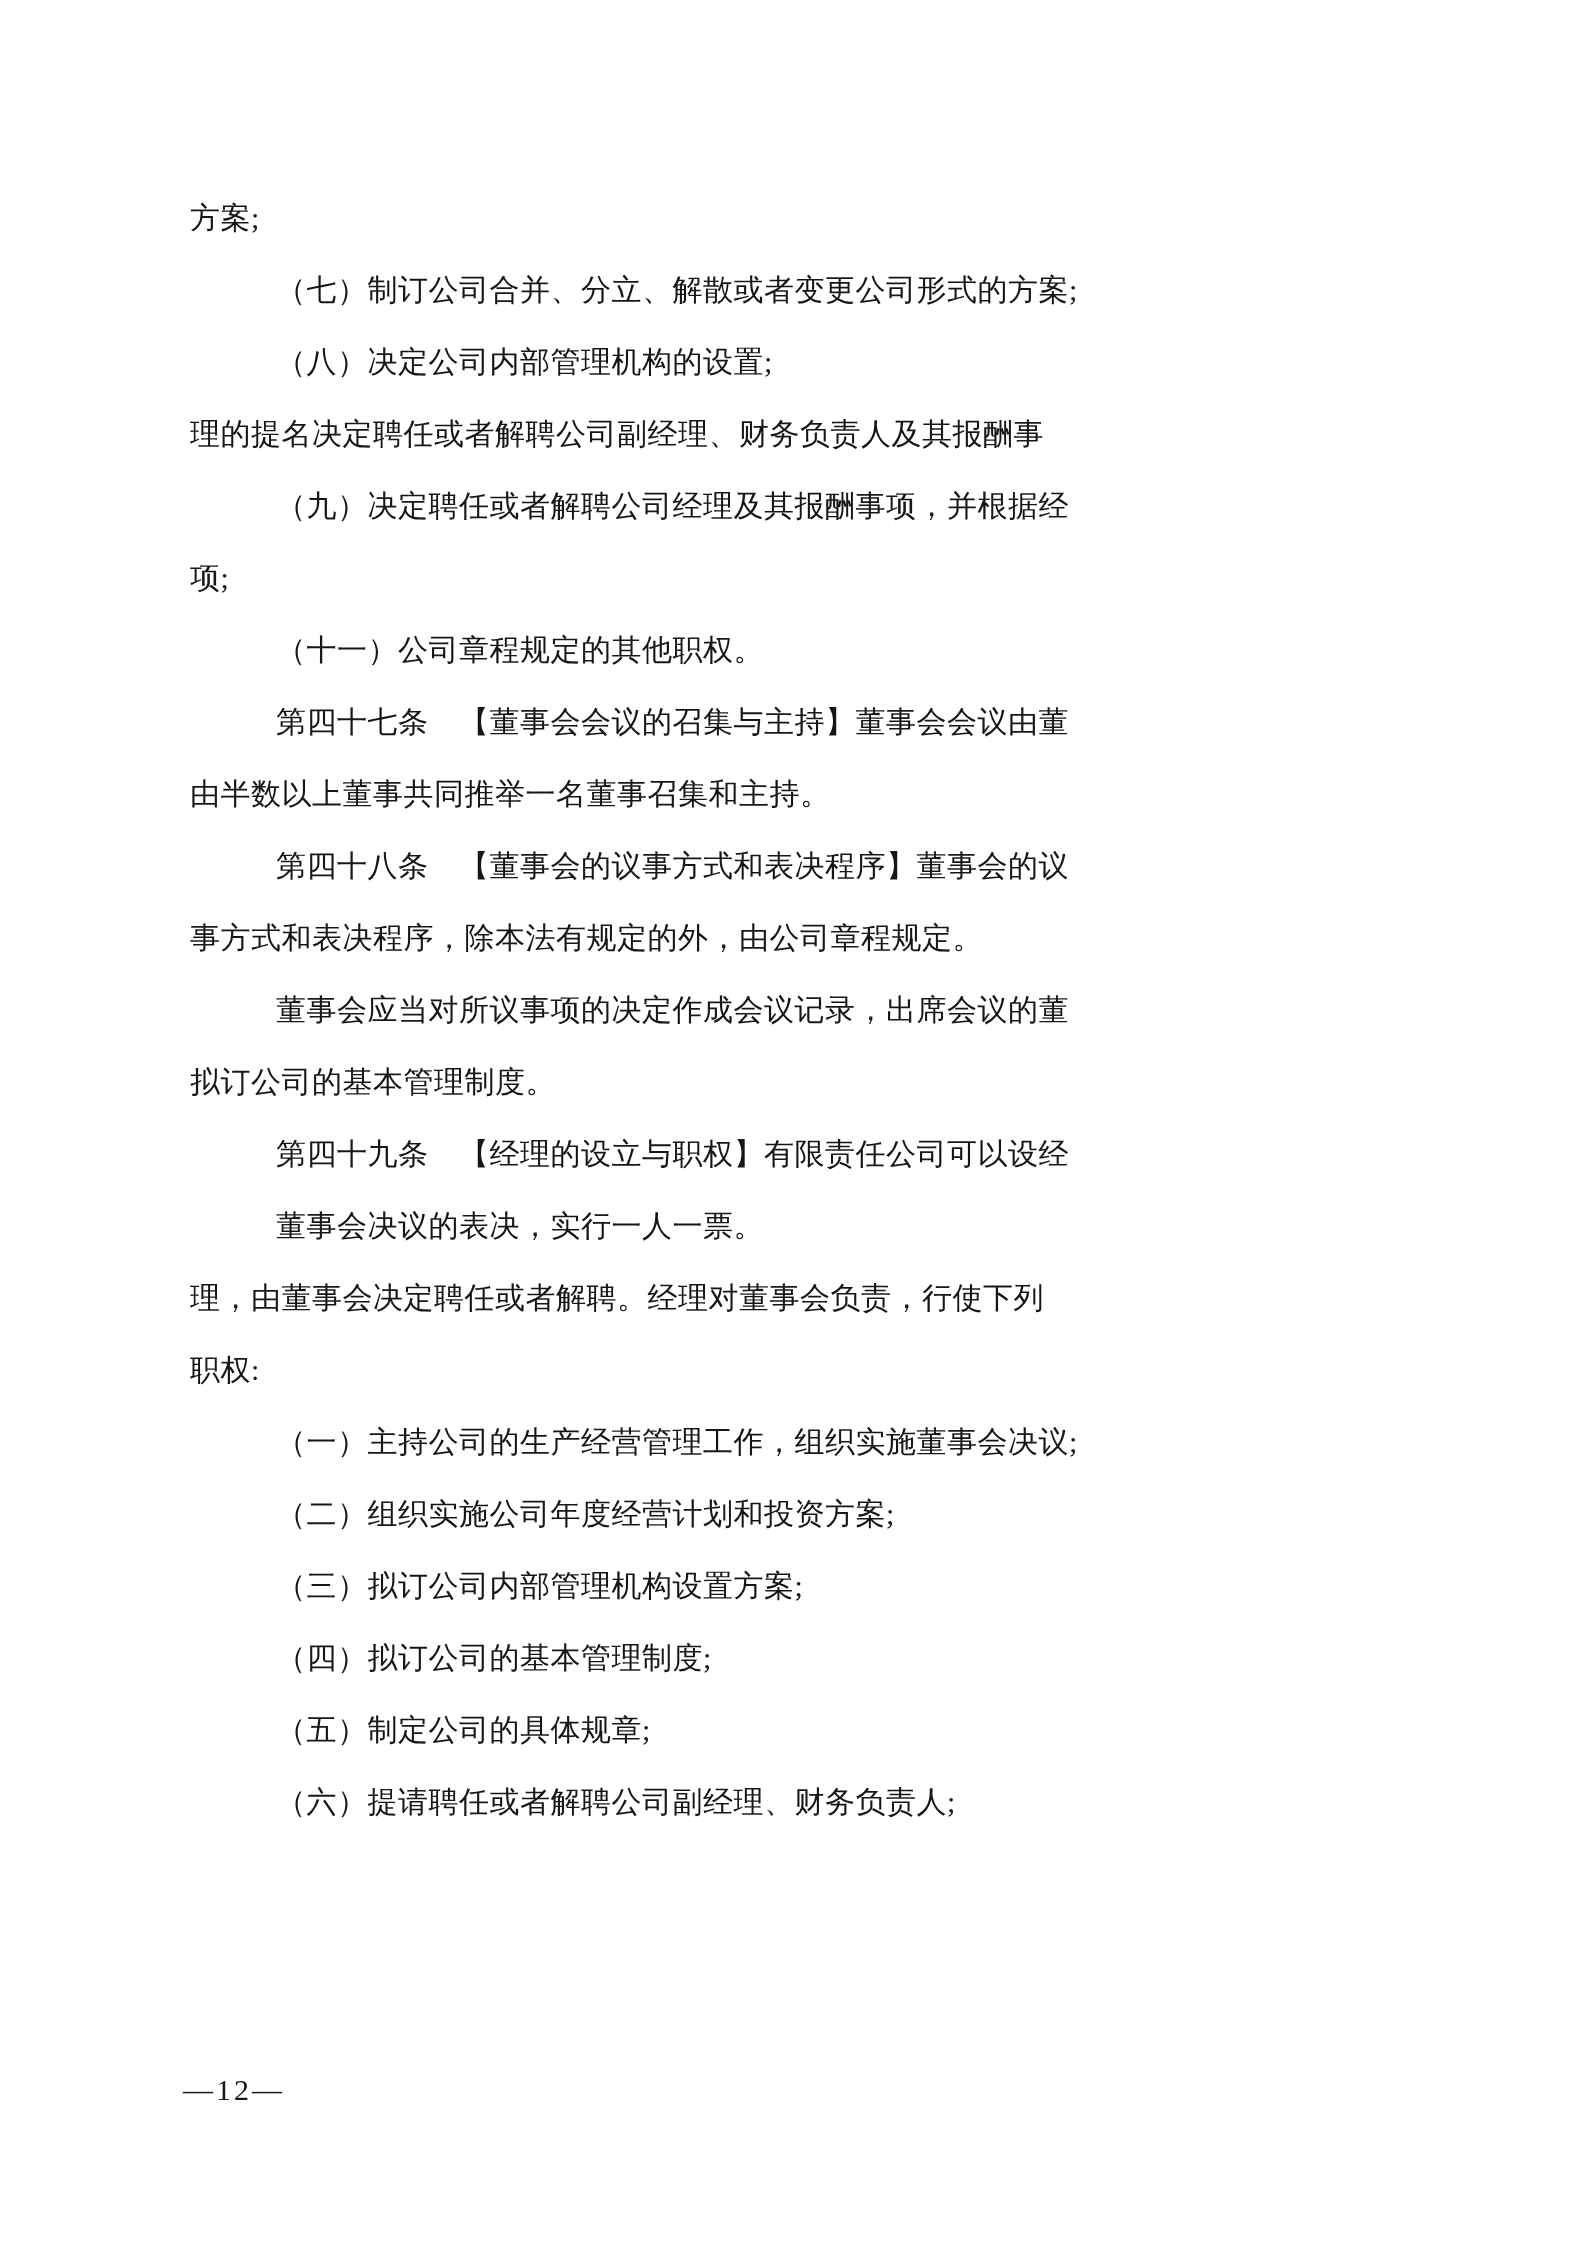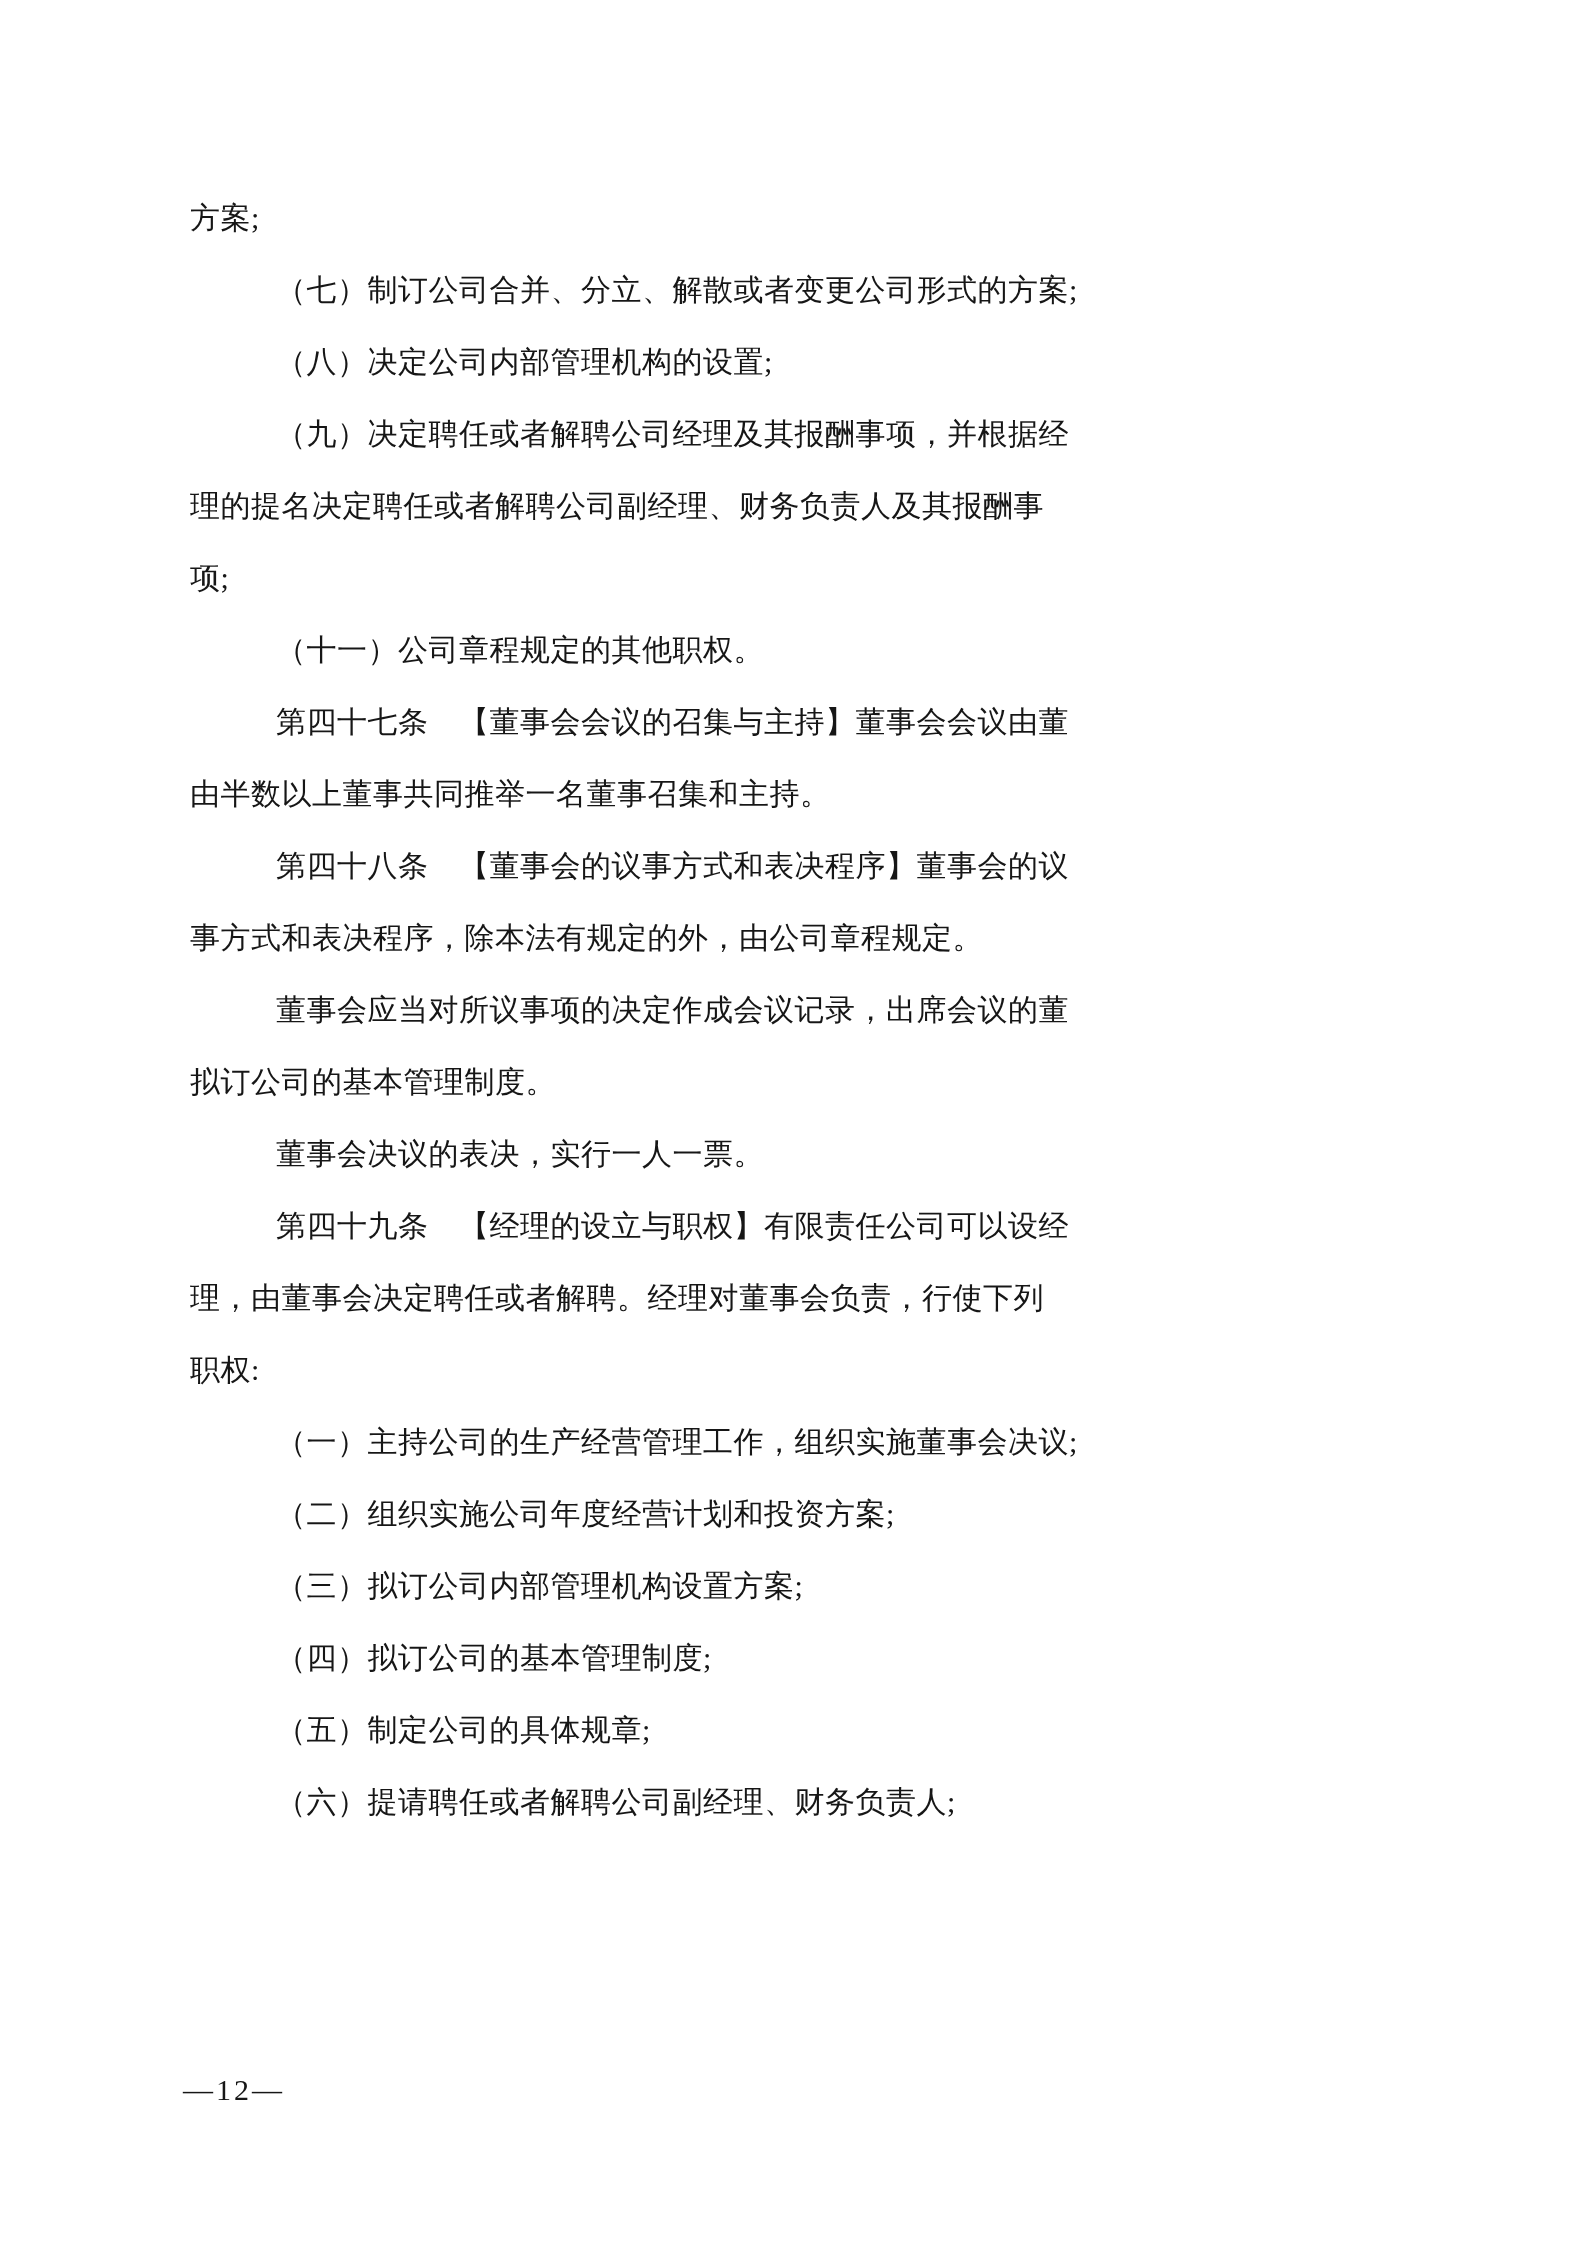--- a/index.html
+++ b/index.html
@@ -42,32 +42,32 @@
 </style>
 </head>
 <body>
 
 <div class="page">
 
   <div class="doc-body">
       <div class="line">方案;</div>
       <div class="line indent">（七）制订公司合并、分立、解散或者变更公司形式的方案;</div>
       <div class="line indent">（八）决定公司内部管理机构的设置;</div>
+      <div class="line">理的提名决定聘任或者解聘公司副经理、财务负责人及其报酬事</div>
       <div class="line indent">（九）决定聘任或者解聘公司经理及其报酬事项，并根据经</div>
-      <div class="line">理的提名决定聘任或者解聘公司副经理、财务负责人及其报酬事</div>
       <div class="line">项;</div>
       <div class="line indent">（十一）公司章程规定的其他职权。</div>
       <div class="line indent">第四十七条　【董事会会议的召集与主持】董事会会议由董</div>
       <div class="line">由半数以上董事共同推举一名董事召集和主持。</div>
       <div class="line indent">第四十八条　【董事会的议事方式和表决程序】董事会的议</div>
       <div class="line">事方式和表决程序，除本法有规定的外，由公司章程规定。</div>
       <div class="line indent">董事会应当对所议事项的决定作成会议记录，出席会议的董</div>
       <div class="line">拟订公司的基本管理制度。</div>
+      <div class="line indent">第四十九条　【经理的设立与职权】有限责任公司可以设经</div>
       <div class="line indent">董事会决议的表决，实行一人一票。</div>
-      <div class="line indent">第四十九条　【经理的设立与职权】有限责任公司可以设经</div>
       <div class="line">理，由董事会决定聘任或者解聘。经理对董事会负责，行使下列</div>
       <div class="line">职权:</div>
       <div class="line indent">（一）主持公司的生产经营管理工作，组织实施董事会决议;</div>
       <div class="line indent">（二）组织实施公司年度经营计划和投资方案;</div>
       <div class="line indent">（三）拟订公司内部管理机构设置方案;</div>
       <div class="line indent">（四）拟订公司的基本管理制度;</div>
       <div class="line indent">（五）制定公司的具体规章;</div>
       <div class="line indent">（六）提请聘任或者解聘公司副经理、财务负责人;</div>
     </div>
 

